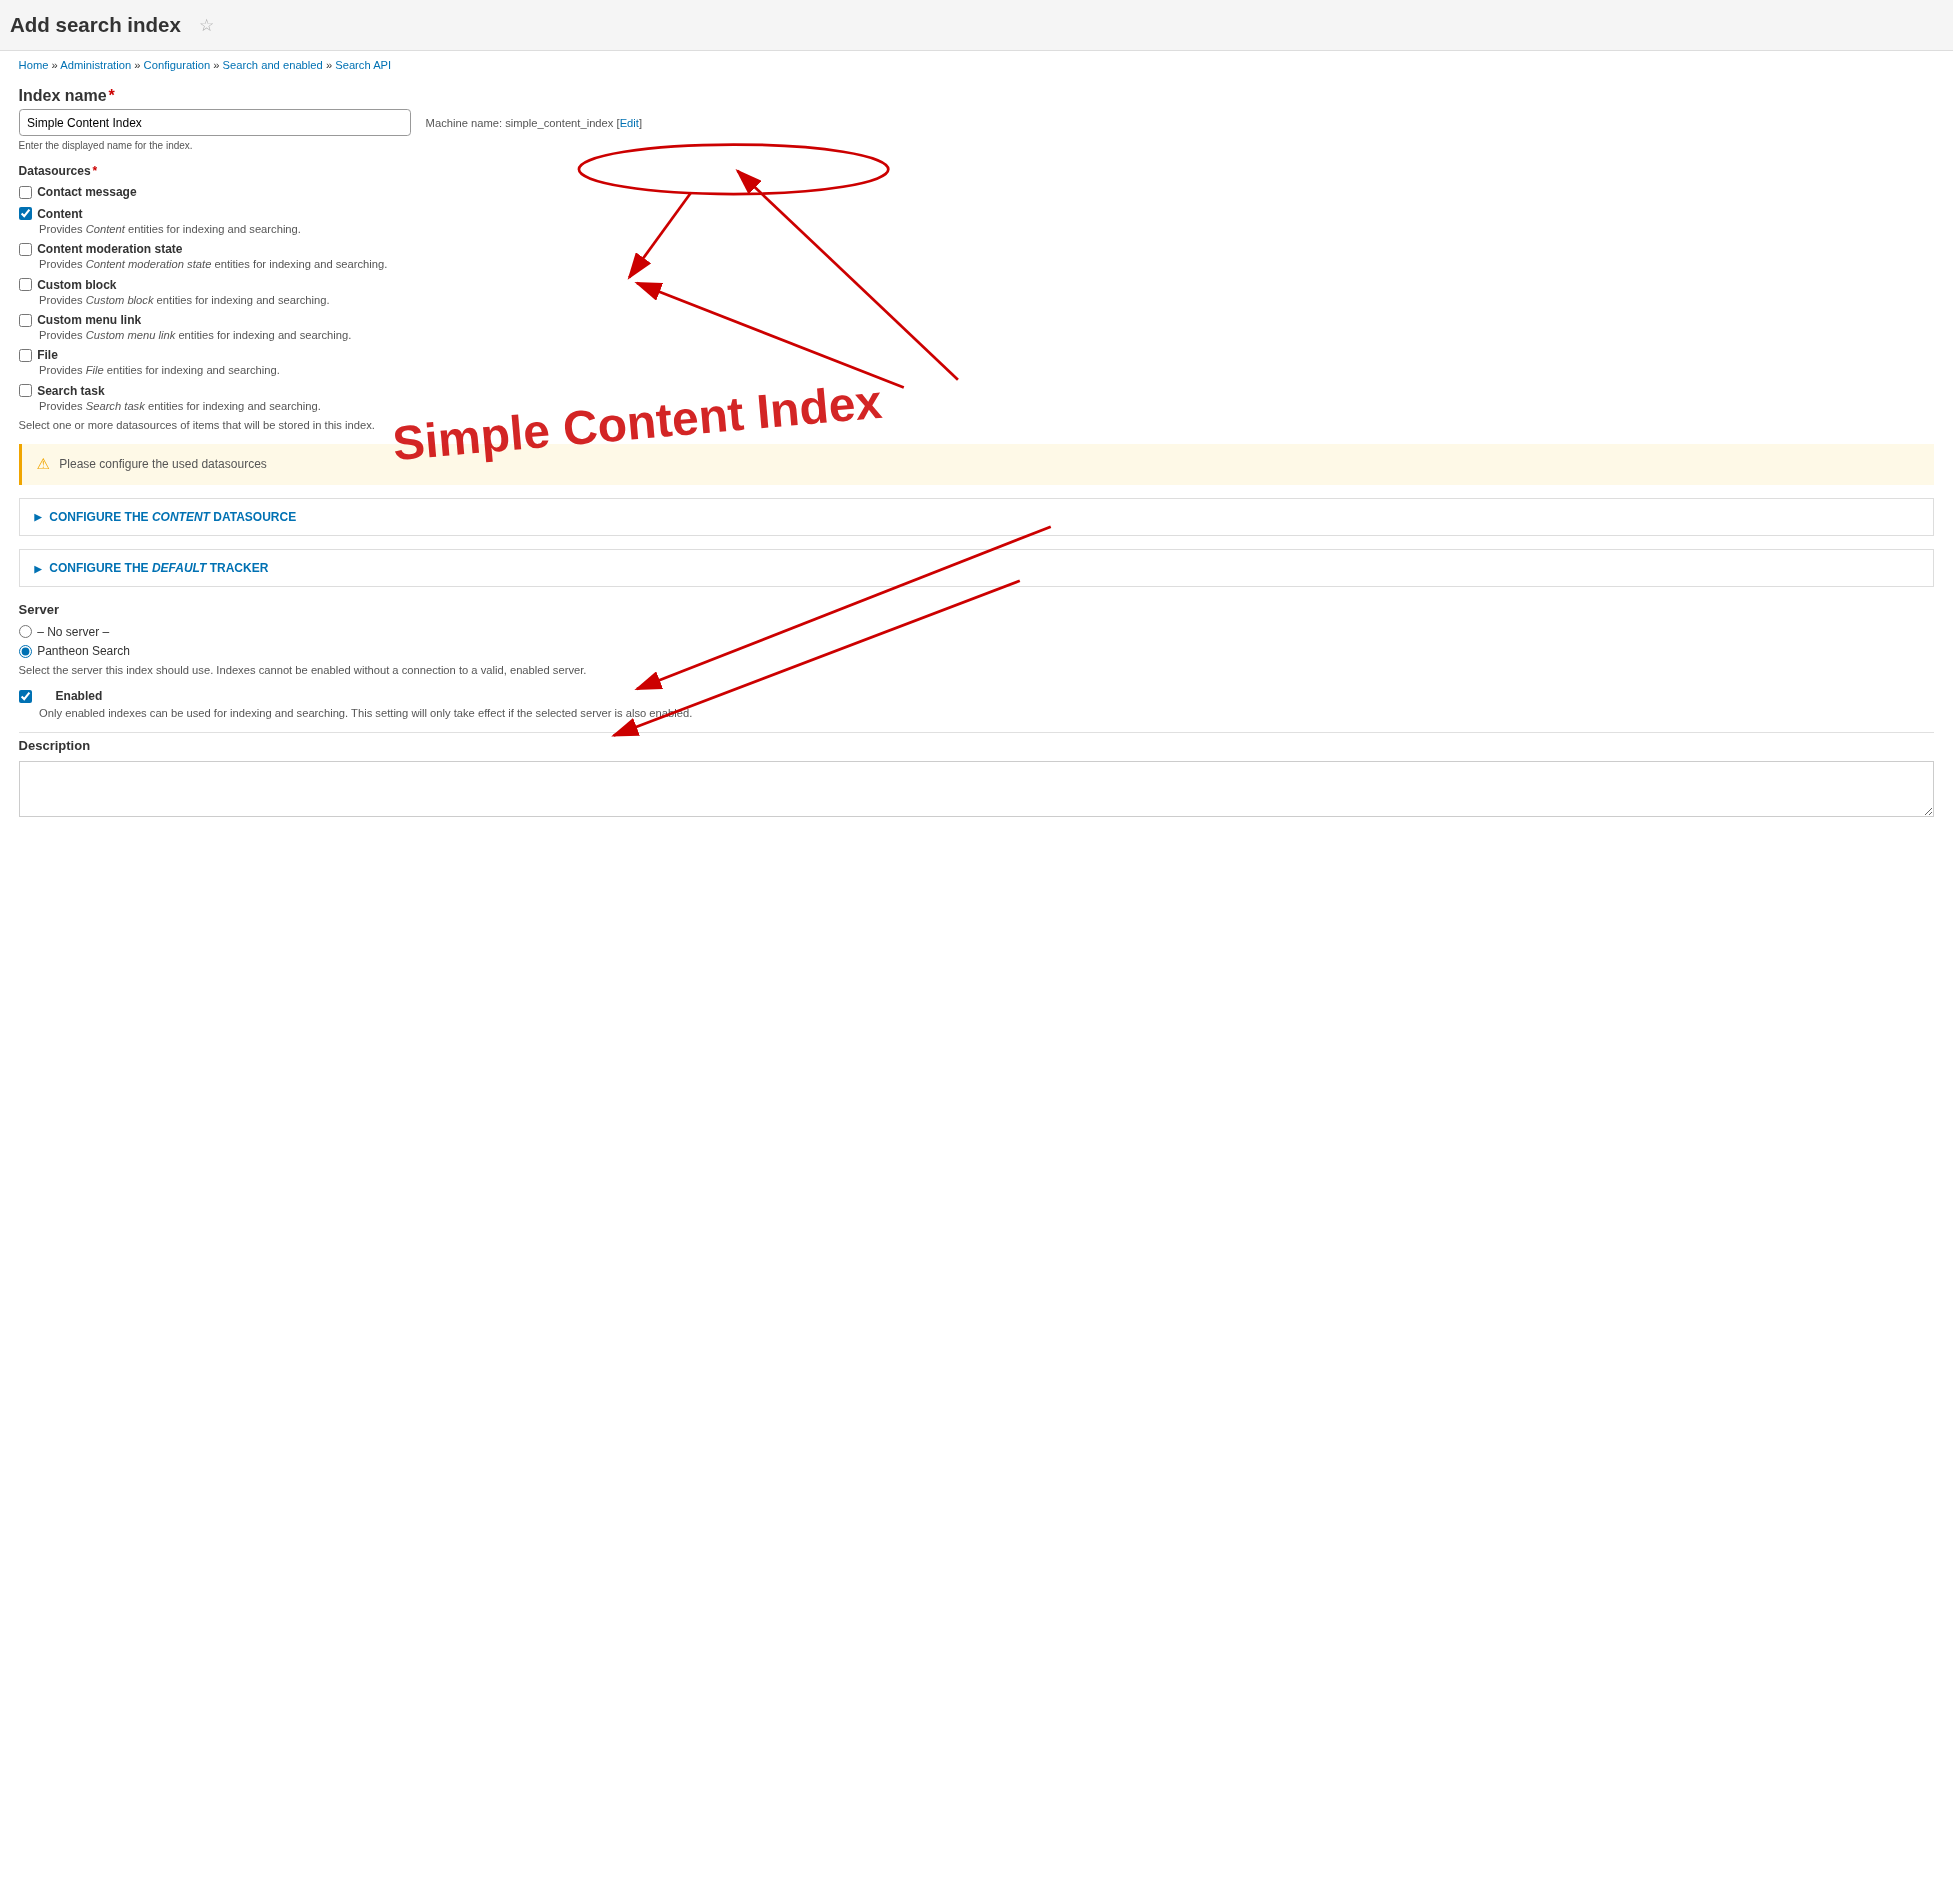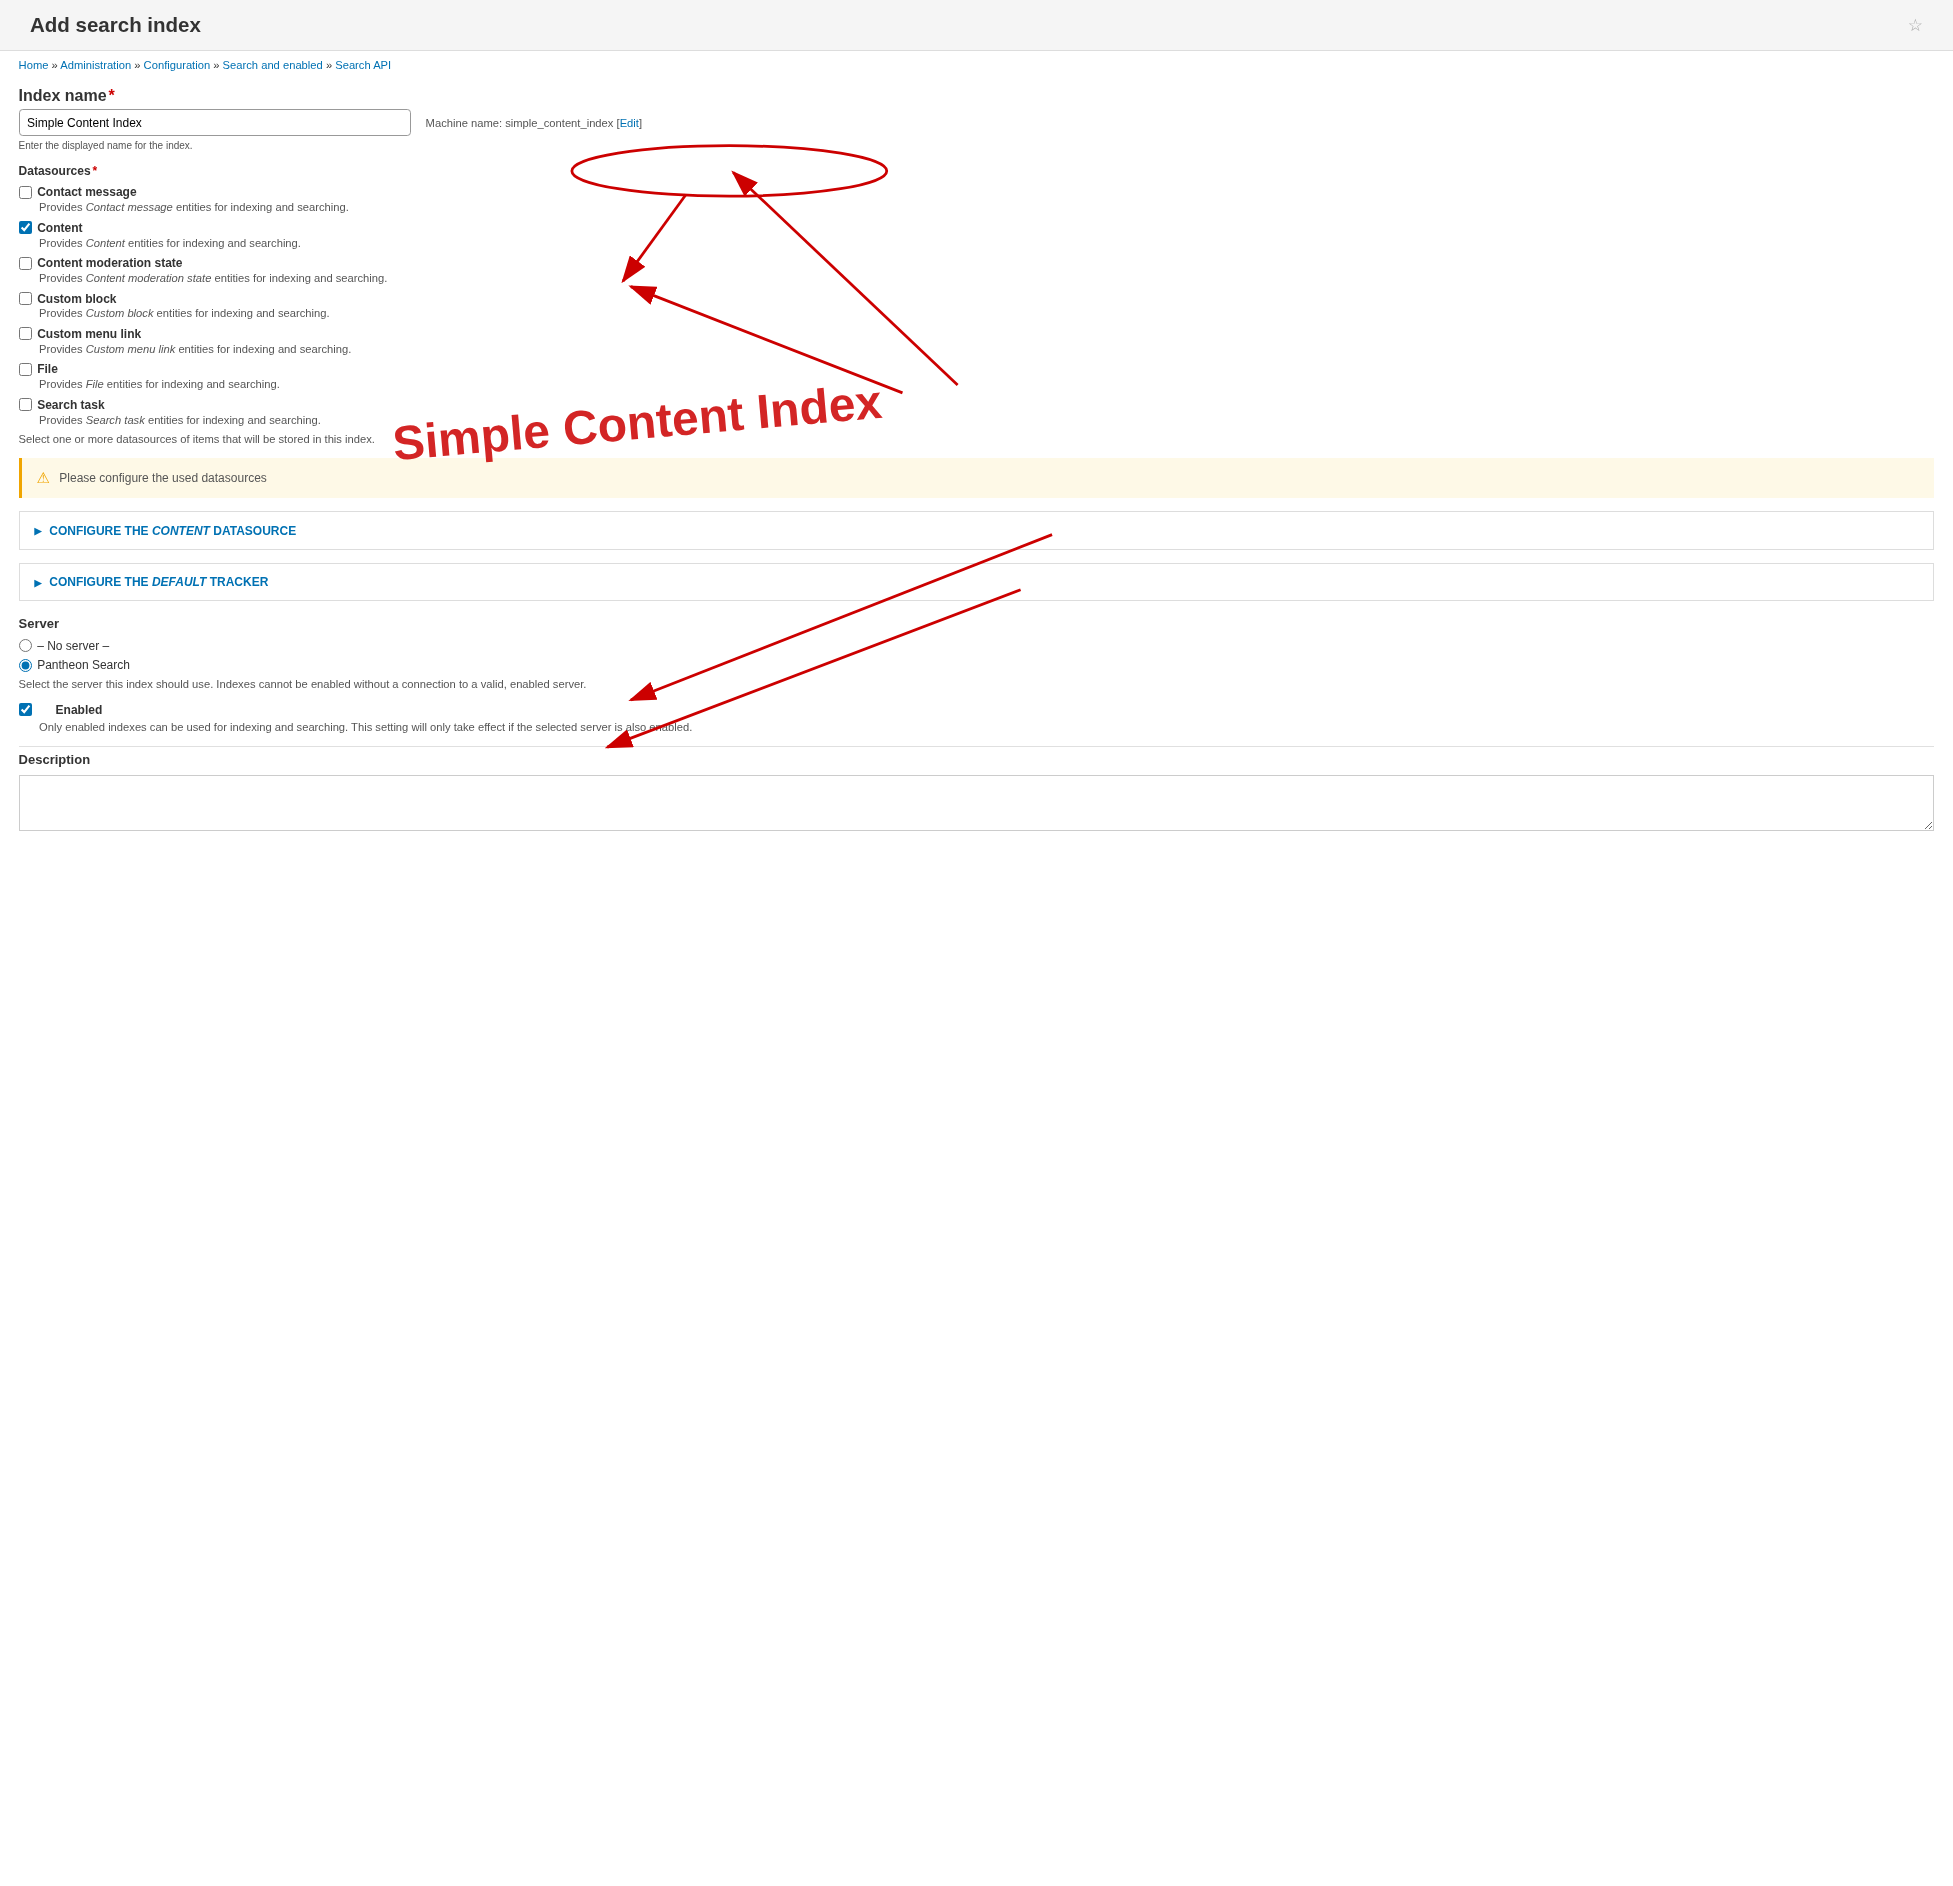--- a/index.html
+++ b/index.html
@@ -5,25 +5,24 @@
     * { box-sizing: border-box; margin: 0; padding: 0; }
     body {
       font-family: "Lucida Grande", "Lucida Sans Unicode", Arial, sans-serif;
       font-size: 12px;
       color: #333;
       background: #fff;
     }
     .page-header {
       background: #f5f5f5;
       border-bottom: 0.9px solid #ddd;
-      padding: 13px 30px;
+      padding: 13px 10px;
       display: flex;
       align-items: center;
       gap: 18px;
-      justify-content: space-between;
     }
     .page-title {
       font-size: 20.5px;
       font-weight: bold;
       color: #333;
     }
     .star-icon {
       font-size: 17px;
       color: #aaa;
       cursor: pointer;
@@ -285,21 +284,20 @@
   <div class="form-group">
     <div class="datasources-label">
       <span>Datasources</span><span class="required">*</span>
     </div>
 
     <div class="datasource-item">
       <label>
         <input type="checkbox" style="">
         <span>Contact message</span>
       </label>
-      <div class="datasource-desc">Provides <em>Contact message</em> entities for indexing and searching.</div>
     </div>
 
     <div class="datasource-item">
       <label>
         <input type="checkbox" checked="" style="">
         <span>Content</span>
       </label>
       <div class="datasource-desc">Provides <em>Content</em> entities for indexing and searching.</div>
     </div>
 

